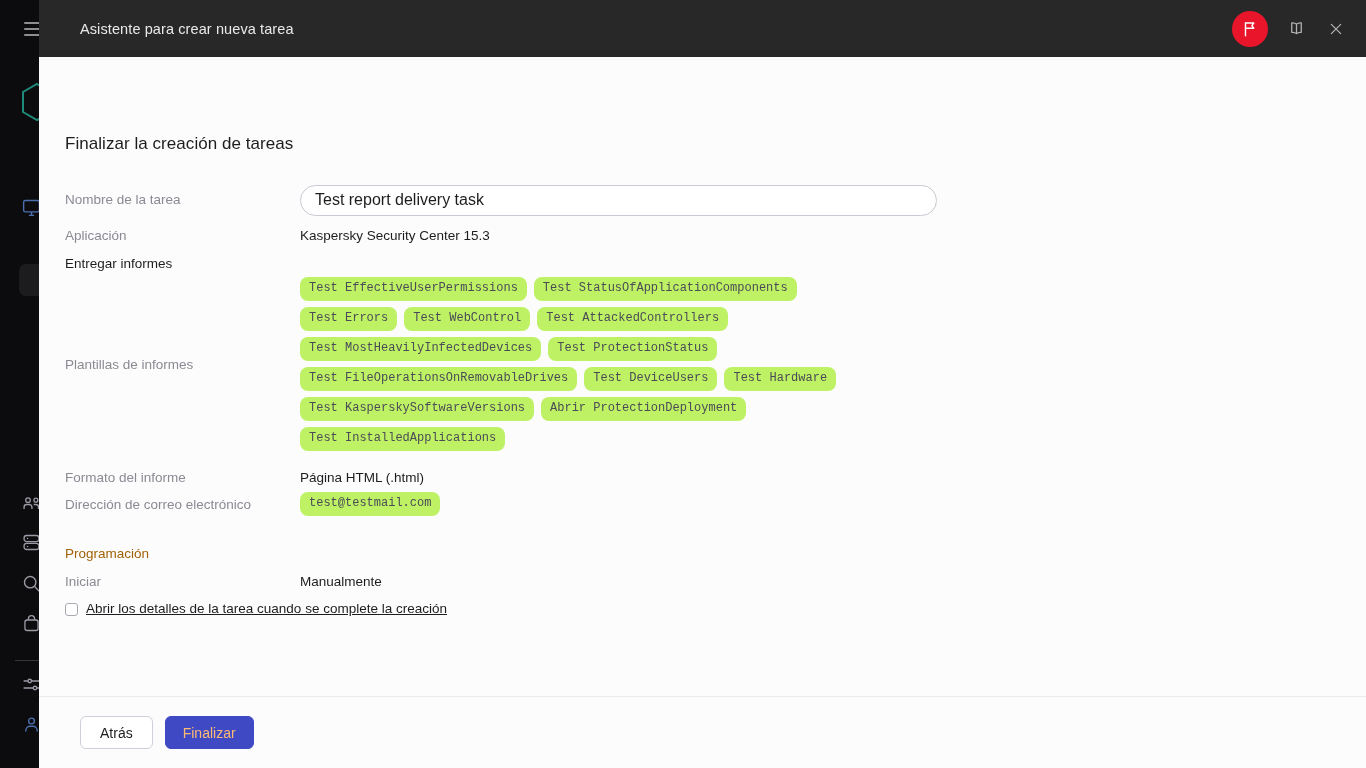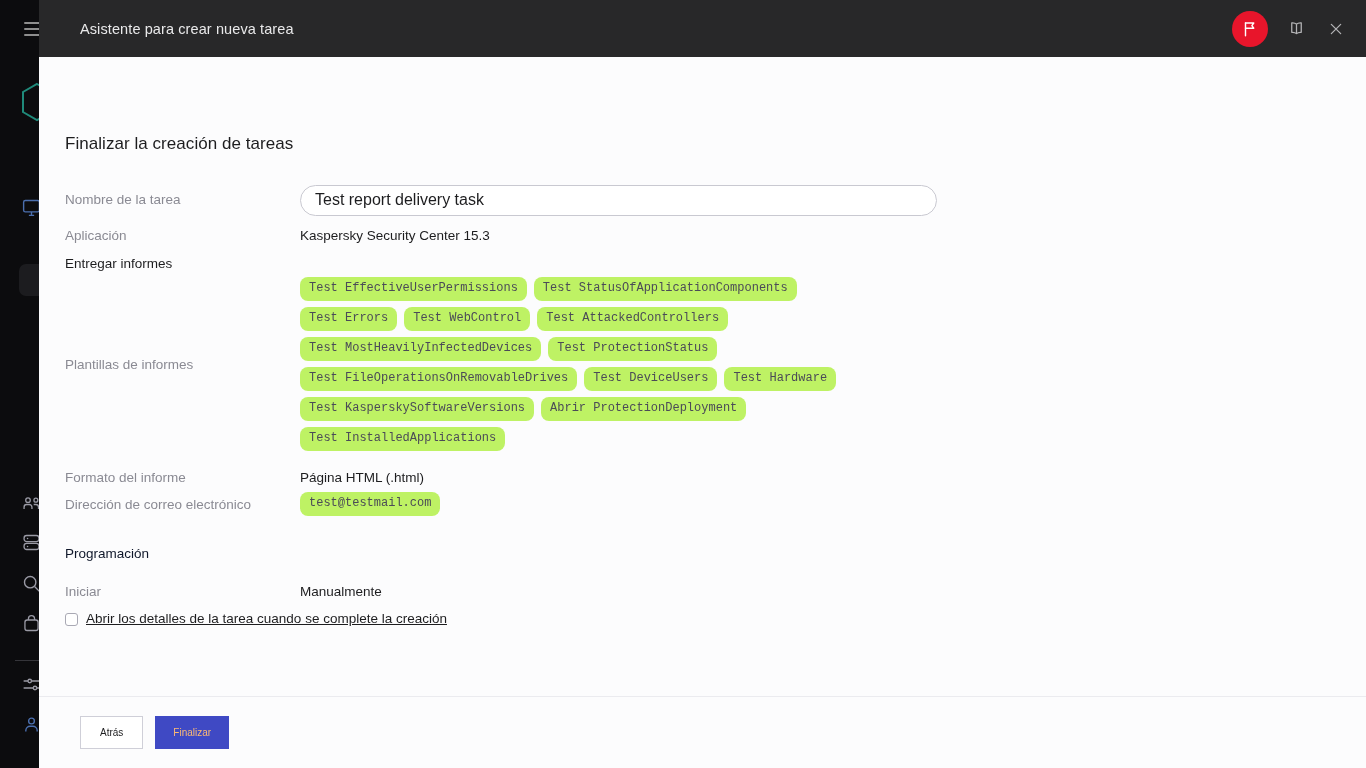--- a/index.html
+++ b/index.html
@@ -184,23 +184,23 @@
     white-space: nowrap;
     font-family: Liberation Mono, monospace;
   }
 
   .row-templates { margin-bottom: 11px; }
   .row-format    { height: 30px; }
   .row-email     { margin-bottom: 0; }
 
   .section-title {
     font-size: 13.5px;
-    color: #0f172a;
+    color: #a16207;
     margin-top: 30px;
-    margin-bottom: 16px;
+    margin-bottom: 6px;
   }
 
   .row-start { height: 28px; }
 
   .checkbox-row {
     display: flex;
     align-items: center;
     margin-top: 6px;
     gap: 8px;
   }
@@ -226,23 +226,23 @@
     height: 72px;
     border-top: 1px solid #ebebef;
     background: #fcfcfd;
     display: flex;
     align-items: center;
     padding-left: 41px;
     gap: 12px;
   }
   .btn {
     height: 33px;
-    border-radius: 0;
+    border-radius: 6px;
     font-family: "Liberation Sans", sans-serif;
-    font-size: 10px;
+    font-size: 14px;
     cursor: pointer;
     border: 1px solid transparent;
     padding: 0 19px;
     line-height: 1;
   }
   .btn-secondary {
     background: #ffffff;
     border-color: #cfcfd8;
     color: #1d1d1f;
   }

